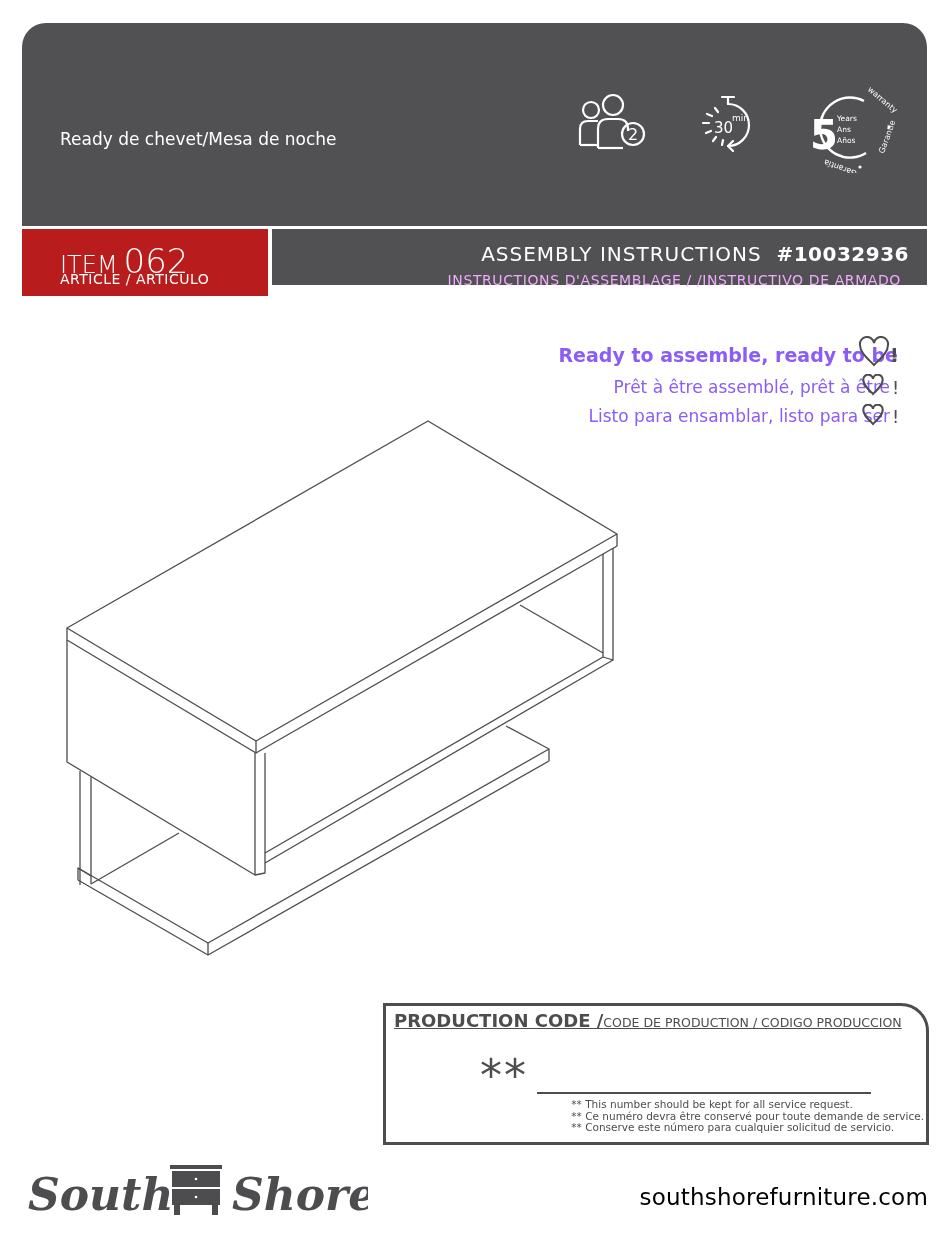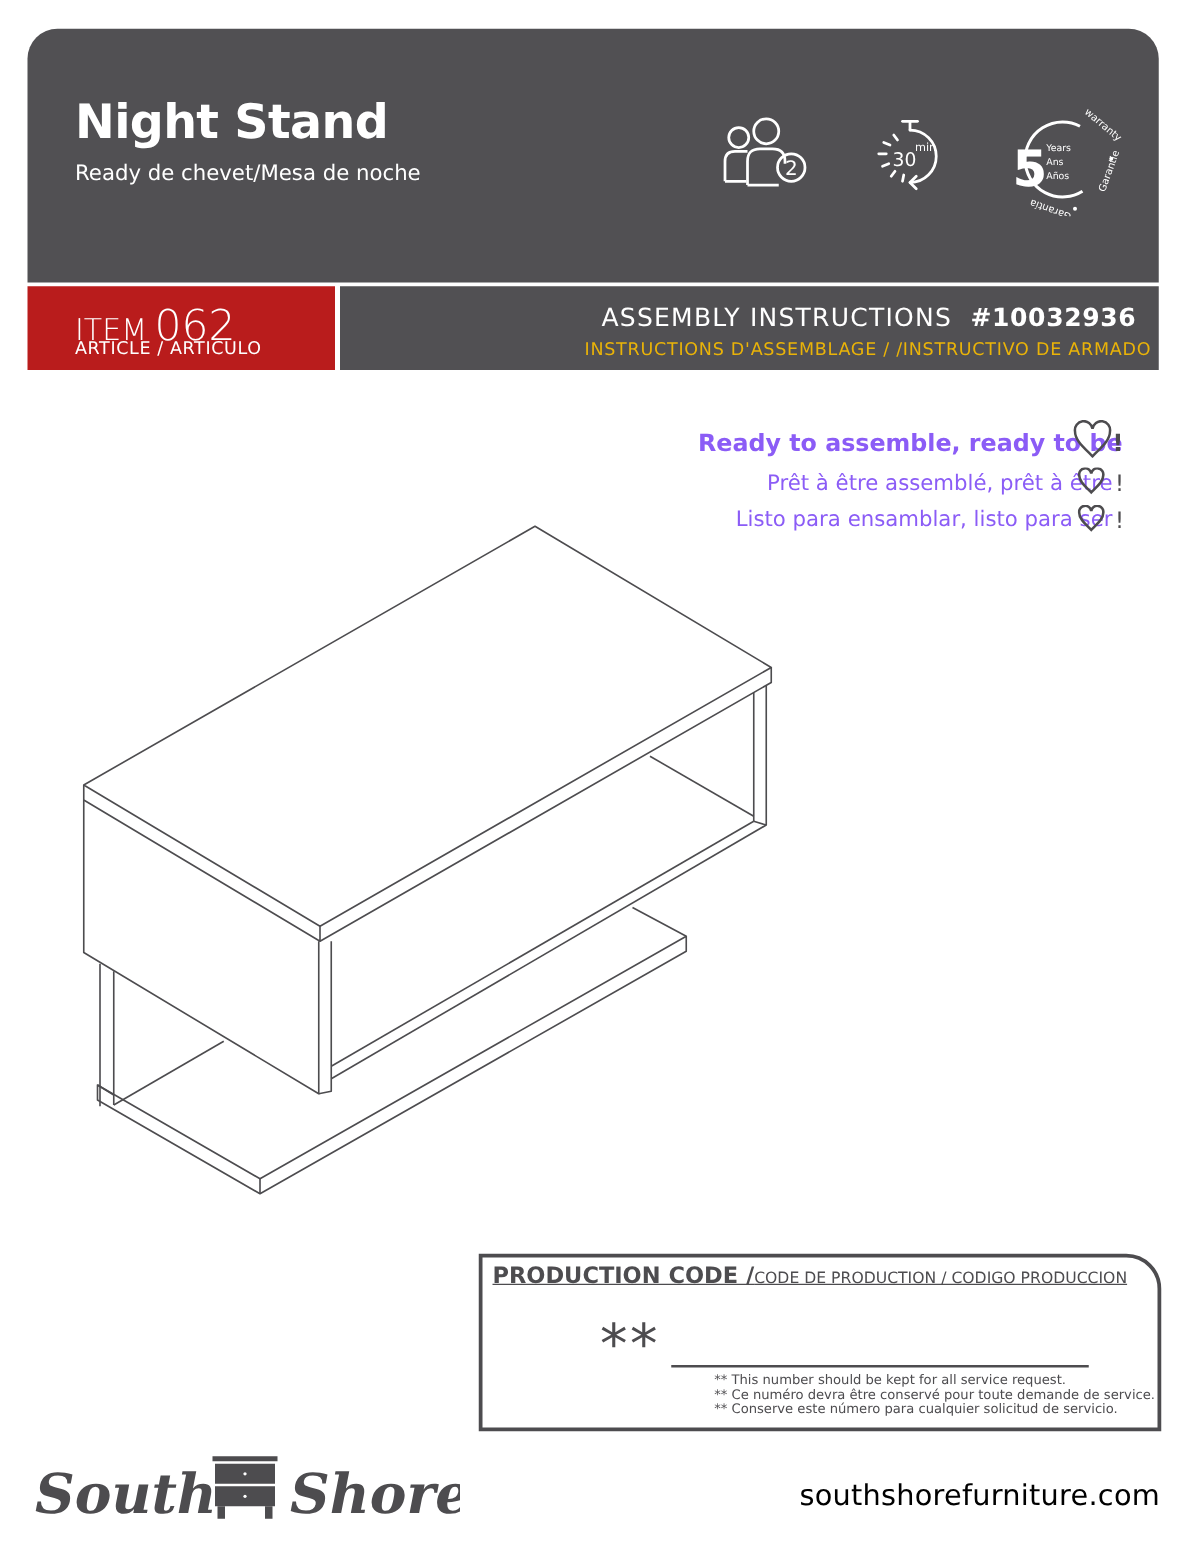--- a/index.html
+++ b/index.html
@@ -6,27 +6,27 @@
   body { width:950px; height:1241px; position:relative; overflow:hidden;
          font-family:"DejaVu Sans", sans-serif; color:#4d4c4f; }
   .header { position:absolute; left:22px; top:23px; width:905px; height:203px;
             background:#515053; border-radius:24px 24px 0 0; }
   .title { position:absolute; left:38px; top:52px; font-size:38px; font-weight:bold;
            color:#ffffff; letter-spacing:-0.5px; }
   .subtitle { position:absolute; left:38px; top:106px; font-size:17px; color:#ffffff; }
   .subtitle .es { font-weight:normal; }
   .icon { position:absolute; }
   .itembar-left { position:absolute; left:22px; top:229px; width:246px; height:67px; background:#b91c1c; }
-  .itembar-right { position:absolute; left:272px; top:229px; width:655px; height:67px; background:#515053; }
+  .itembar-right { position:absolute; left:272px; top:229px; width:655px; height:56px; background:#515053; }
   .item-label { position:absolute; left:38px; top:12px; color:#fff; font-size:24px; font-weight:300; }
   .item-label .num { font-size:34px; margin-left:6px; }
   .item-sub { position:absolute; left:38px; top:42px; color:#fff; font-size:14px; letter-spacing:0.5px; }
   .asm-main { position:absolute; right:18px; top:13px; color:#fff; font-size:20px; letter-spacing:1px; white-space:nowrap; }
   .asm-main .code { font-weight:bold; letter-spacing:0.5px; }
-  .asm-sub { position:absolute; right:6px; top:43px; color:#eab308; font-size:14px; letter-spacing:0.6px; white-space:nowrap; }
+  .asm-sub { position:absolute; right:26px; top:43px; color:#f0abfc; font-size:14px; letter-spacing:0.6px; white-space:nowrap; }
   .tagline { position:absolute; right:52px; text-align:right; white-space:nowrap; color:#8b5cf6; }
   .t1 { top:344px; font-size:19px; font-weight:bold; }
   .t2 { top:377px; font-size:17px;text-align:right; }
   .t3 { top:406px; font-size:17px;text-align:right; }
   .heart { position:absolute; }
   .excl { position:absolute; font-size:18px; color:#4d4c4f; }
   .drawing { position:absolute; left:0; top:0; }
   .prod-box { position:absolute; left:383px; top:1003px; width:540px; height:136px;
               border:3px solid #4d4c4f; border-radius:0 28px 0 0; }
   .prod-title { position:absolute; left:8px; top:4px; font-size:18px; font-weight:bold; white-space:nowrap;text-decoration:underline; }
@@ -34,21 +34,20 @@
   .prod-stars { position:absolute; left:94px; top:44px; font-size:44px; letter-spacing:2px; }
   .prod-line { position:absolute; left:151px; top:86px; width:334px; height:2px; background:#4d4c4f; }
   .prod-notes { position:absolute; right:2px; top:93px; text-align:left; font-size:10.5px; line-height:11.5px; white-space:nowrap; }
   .brand { position:absolute; left:28px; top:1158px; }
   .url { position:absolute; right:22px; top:1184px; font-size:23px; color:#000000; letter-spacing:0.2px; }
 </style>
 </head>
 <body>
 
 <div class="header">
-  <div class="title">Night Stand</div>
   <div class="subtitle"><span>Ready de chevet/</span><span class="es">Mesa de noche</span></div>
 
   <svg class="icon" style="left:555px;top:70px" width="74" height="58" viewBox="0 0 74 58">
     <g fill="none" stroke="#ffffff" stroke-width="2.2">
       <circle cx="14" cy="17" r="8"></circle>
       <path d="M3 52 V36 q0-8 8-8 h10"></path>
       <path d="M3 52 h17"></path>
       <circle cx="36" cy="12" r="10"></circle>
       <path d="M21 55 V36 q0-10 10-10 h10 q10 0 10 10 V38"></path>
       <path d="M21 55 h25"></path>

